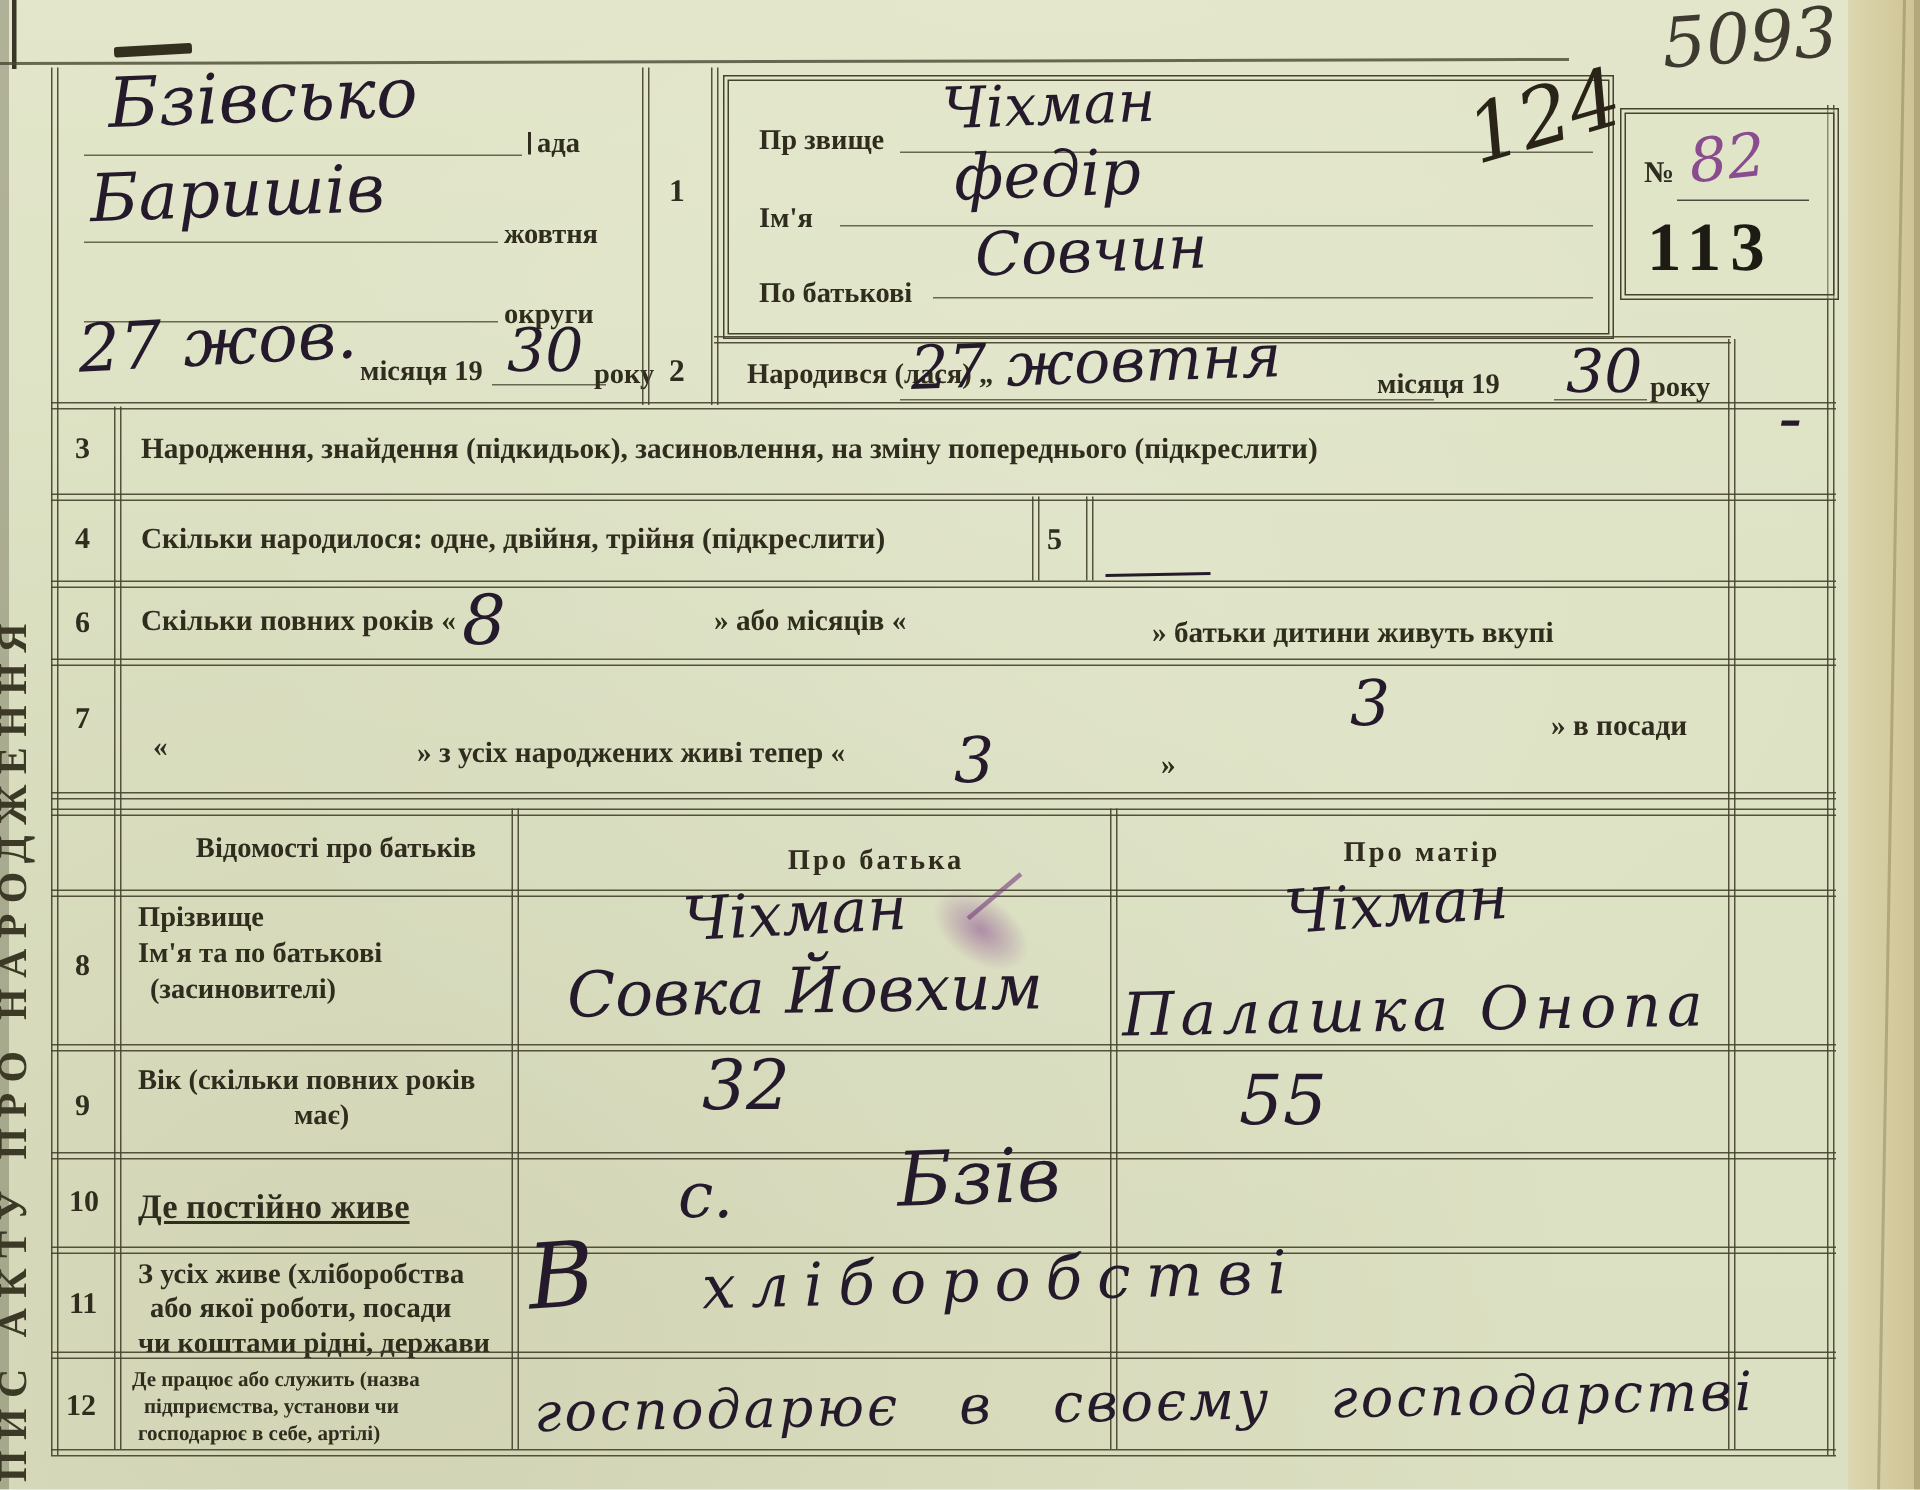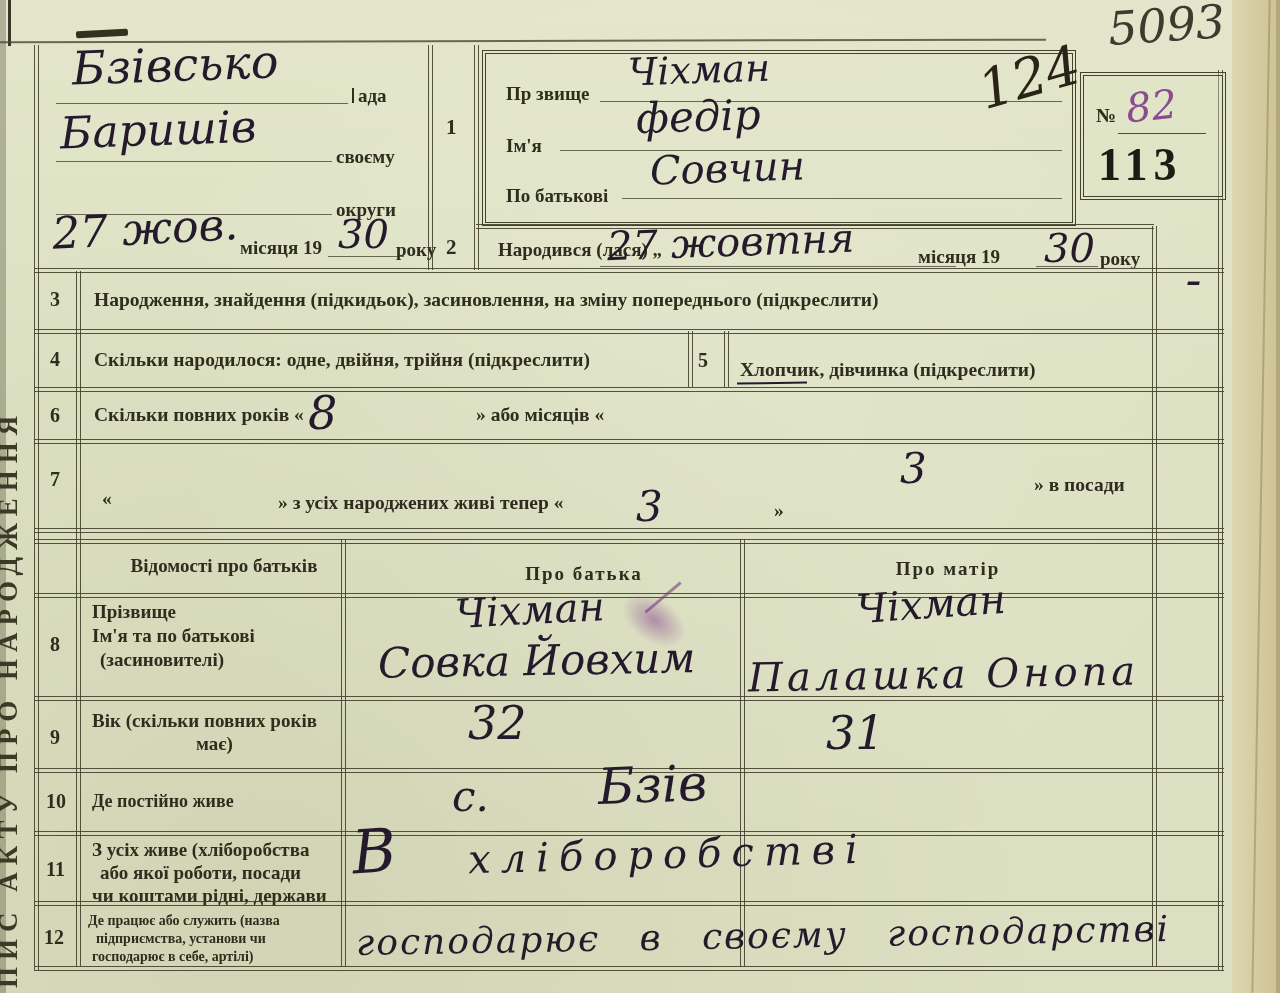--- a/index.html
+++ b/index.html
@@ -45,21 +45,21 @@
   <div class="dvl" style="left:1218px;top:70px;height:900px;"></div>
   <div class="dhl" style="left:34px;top:966px;width:1190px;"></div>
 
   <div class="t hw" style="left:72px;top:40px;font-size:46px;transform:rotate(-2deg);">Бзівсько</div>
   <div class="rule" style="left:56px;top:103px;width:292px;"></div>
   <div style="position:absolute;left:352px;top:88px;width:2px;height:15px;background:#302d1e;"></div>
   <div class="t pr" style="left:358px;top:86px;font-size:19px;">ада</div>
 
   <div class="t hw" style="left:60px;top:106px;font-size:44px;transform:rotate(-2deg);">Баришів</div>
   <div class="rule" style="left:56px;top:161px;width:276px;"></div>
-  <div class="t pr" style="left:336px;top:147px;font-size:19px;">своєму</div>
+  <div class="t pr" style="left:336px;top:147px;font-size:19px;">жовтня</div>
 
   <div class="rule" style="left:56px;top:214px;width:276px;"></div>
   <div class="t pr" style="left:336px;top:200px;font-size:19px;">округи</div>
 
   <div class="t hw" style="left:52px;top:205px;font-size:44px;transform:rotate(-3deg);">27 жов.</div>
   <div class="t pr" style="left:240px;top:238px;font-size:19px;">місяця 19</div>
   <div class="t hw" style="left:338px;top:212px;font-size:40px;">30</div>
   <div class="rule" style="left:328px;top:256px;width:76px;"></div>
   <div class="t pr" style="left:396px;top:240px;font-size:19px;">року</div>
 
@@ -107,28 +107,28 @@
 
   <div class="t pr" style="left:50px;top:288px;font-size:20px;">3</div>
   <div class="t pr" style="left:94px;top:289px;font-size:19.5px;">Народження, знайдення (підкидьок), засиновлення, на зміну попереднього (підкреслити)</div>
   <div class="dhl" style="left:34px;top:329px;width:1190px;"></div>
 
   <div class="t pr" style="left:50px;top:348px;font-size:20px;">4</div>
   <div class="t pr" style="left:94px;top:349px;font-size:19.5px;">Скільки народилося: одне, двійня, трійня (підкреслити)</div>
   <div class="dvl" style="left:688px;top:331px;height:56px;"></div>
   <div class="dvl" style="left:724px;top:331px;height:56px;"></div>
   <div class="t pr" style="left:698px;top:349px;font-size:20px;">5</div>
-  <div class="t pr" style="left:740px;top:359px;font-size:19.5px;">Хлопчик, дівчинка (підкреслити)</div>
   <div style="position:absolute;left:737px;top:382px;width:70px;height:2px;background:#241a2b;transform:rotate(-1deg);"></div>
   <div class="dhl" style="left:34px;top:387px;width:1190px;"></div>
 
   <div class="t pr" style="left:50px;top:404px;font-size:20px;">6</div>
   <div class="t pr" style="left:94px;top:404px;font-size:19.5px;">Скільки повних років «</div>
   <div class="t hw" style="left:308px;top:388px;font-size:46px;">8</div>
   <div class="t pr" style="left:476px;top:404px;font-size:19.5px;">» або місяців «</div>
+  <div class="t pr" style="left:768px;top:412px;font-size:19.5px;">» батьки дитини живуть вкупі</div>
   <div class="dhl" style="left:34px;top:439px;width:1190px;"></div>
 
   <div class="t pr" style="left:50px;top:468px;font-size:20px;">7</div>
   <div class="t hw" style="left:900px;top:446px;font-size:42px;">3</div>
   <div class="t pr" style="left:1034px;top:474px;font-size:19.5px;">» в посади</div>
   <div class="t pr" style="left:102px;top:488px;font-size:19.5px;">«</div>
   <div class="t pr" style="left:278px;top:492px;font-size:19.5px;">» з усіх народжених живі тепер «</div>
   <div class="t hw" style="left:636px;top:484px;font-size:42px;">3</div>
   <div class="t pr" style="left:774px;top:500px;font-size:19.5px;">»</div>
   <div class="dhl" style="left:34px;top:528px;width:1190px;"></div>
@@ -153,25 +153,25 @@
   <div style="position:absolute;left:640px;top:596px;width:46px;height:3px;background:rgba(120,60,125,.6);transform:rotate(-40deg);"></div>
   <div class="t hw" style="left:378px;top:638px;font-size:42px;transform:rotate(-1deg);">Совка Йовхим</div>
   <div class="t hw" style="left:856px;top:582px;font-size:40px;transform:rotate(-4deg);">Чіхман</div>
   <div class="t hw" style="left:748px;top:652px;font-size:40px;letter-spacing:4px;transform:rotate(-1deg);z-index:5;">Палашка Онопа</div>
   <div class="dhl" style="left:34px;top:696px;width:1190px;"></div>
 
   <div class="t pr" style="left:50px;top:726px;font-size:20px;">9</div>
   <div class="t pr" style="left:92px;top:711px;font-size:19px;">Вік (скільки повних років</div>
   <div class="t pr" style="left:196px;top:734px;font-size:19px;">має)</div>
   <div class="t hw" style="left:468px;top:698px;font-size:46px;">32</div>
-  <div class="t hw" style="left:826px;top:708px;font-size:46px;">31</div>
+  <div class="t hw" style="left:826px;top:708px;font-size:46px;">55</div>
   <div class="dhl" style="left:34px;top:768px;width:1190px;"></div>
 
   <div class="t pr" style="left:46px;top:790px;font-size:20px;text-align:right;">10</div>
-  <div class="t pr" style="left:92px;top:792px;font-size:18px;">Де постійно живе</div>
+  <div class="t pr" style="left:92px;top:792px;font-size:23px;text-decoration:underline;">Де постійно живе</div>
   <div class="t hw" style="left:452px;top:774px;font-size:42px;">с.</div>
   <div class="t hw" style="left:598px;top:758px;font-size:50px;transform:rotate(-2deg);">Бзів</div>
   <div class="dhl" style="left:34px;top:831px;width:1190px;"></div>
 
   <div class="t pr" style="left:46px;top:858px;font-size:20px;">11</div>
   <div class="t pr" style="left:92px;top:840px;font-size:19px;">З усіх живе (хліборобства</div>
   <div class="t pr" style="left:100px;top:863px;font-size:19px;">або якої роботи, посади</div>
   <div class="t pr" style="left:92px;top:886px;font-size:19px;">чи коштами рідні, держави</div>
   <div class="t hw" style="left:352px;top:818px;font-size:60px;transform:rotate(-4deg);">В</div>
   <div class="t hw" style="left:468px;top:832px;font-size:40px;letter-spacing:10px;transform:rotate(-1.5deg);">хліборобстві</div>

